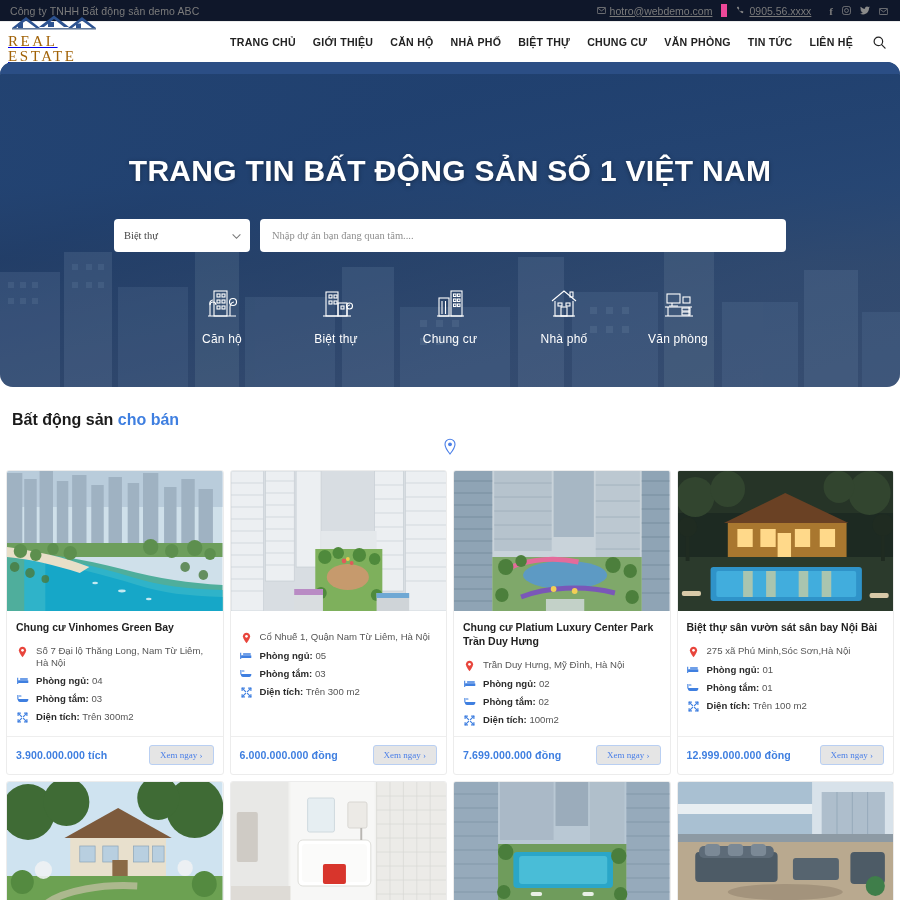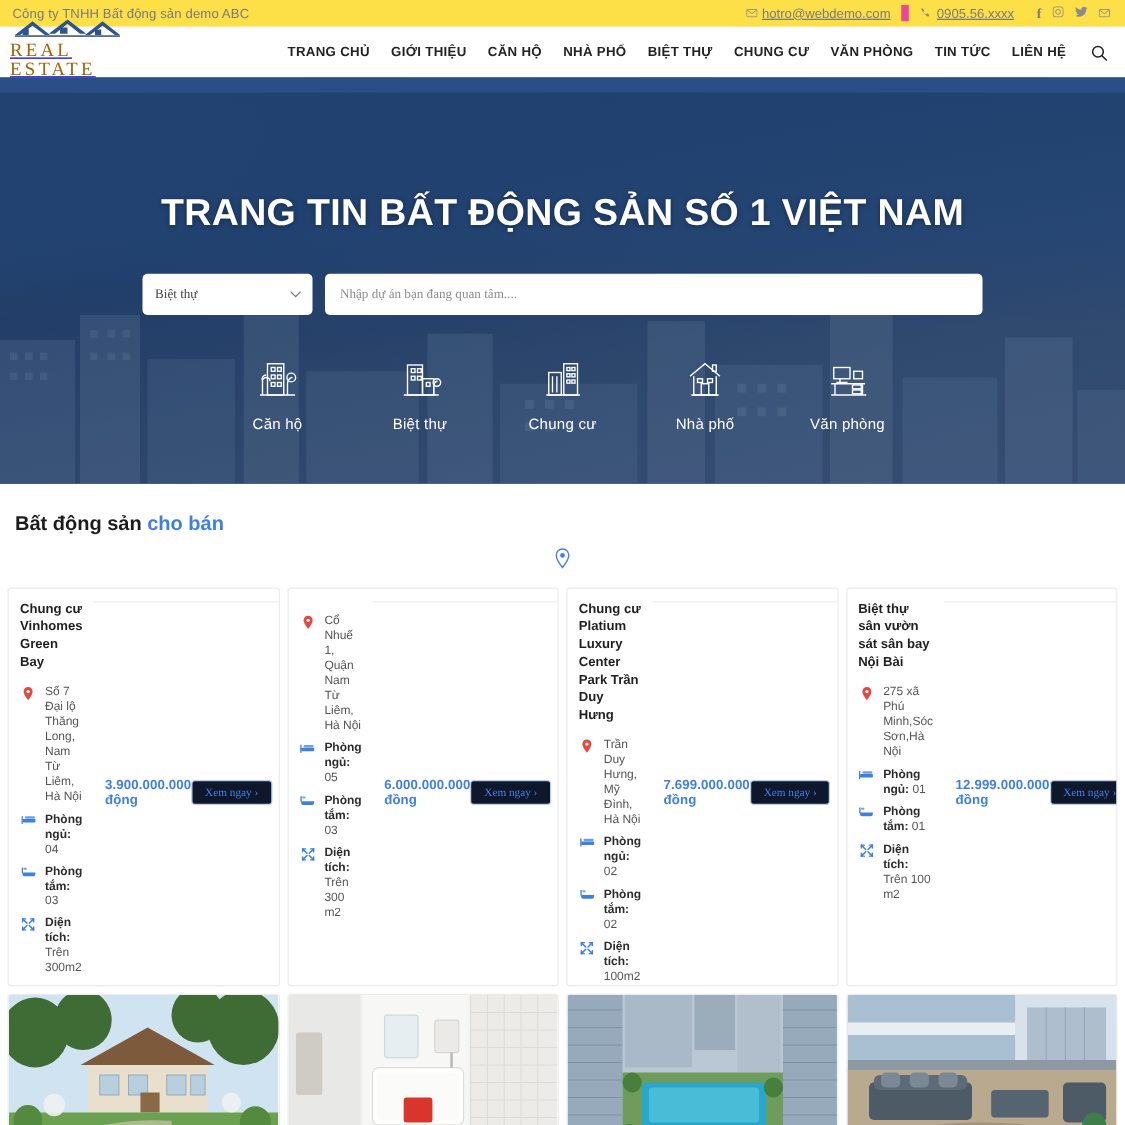--- a/index.html
+++ b/index.html
@@ -8,21 +8,21 @@
     width: 900px;
     background: #ffffff;
     font-family: "Liberation Sans", sans-serif;
     color: #333;
   }
   body { width: 900px; overflow-x: hidden; }
 
   
   .topbar {
     height: 22px;
-    background: #fde047;
+    background: #0f172a;
     border-bottom: 1px solid #ececec;
     display: flex;
     align-items: center;
     justify-content: space-between;
     padding: 0 12px 0 10px;
     font-size: 10.5px;
     color: #7b7b7b;
   }
   .topbar-left { letter-spacing: .1px; }
   .topbar-right { display: flex; align-items: center; gap: 0; }
@@ -82,20 +82,21 @@
   .nav .search-btn { display: flex; align-items: center; color: #222; margin-left: 3px; }
 
   
   .hero {
     position: relative;
     height: 325px;
     overflow: hidden;
     background:
       linear-gradient(180deg, rgba(31,63,110,.93) 0%, rgba(31,63,110,.86) 38%, rgba(30,55,95,.72) 62%, rgba(40,62,100,.78) 100%),
       linear-gradient(160deg, #4a6c96 0%, #2d4f7d 30%, #456489 55%, #5c7898 75%, #6a829c 100%);
+    border-radius: 13px;
   }
   .hero::before {
     content: "";
     position: absolute; left: 0; right: 0; top: 0; height: 12px;
     background: #2b4e85;
   }
   
   .hero-city {
     position: absolute; left: 0; right: 0; bottom: 0; height: 175px;
     opacity: .5;
@@ -182,21 +183,21 @@
     display: grid;
     grid-template-columns: repeat(4, 1fr);
     gap: 6px;
     padding: 0 6px;
   }
   .card {
     background: #fff;
     border: 1px solid #ececec;
     border-radius: 3px;
     overflow: hidden;
-    display: flex; flex-direction: row;
+    display: flex; flex-direction: column;
   }
   .card-img { height: 140px; width: 100%; position: relative; overflow: hidden; }
   .card-img svg { display: block; width: 100%; height: 100%; }
   .card-body { padding: 9px 9px 0; flex: 1; }
   .card-title {
     font-size: 10.5px; font-weight: bold; color: #1f1f1f;
     line-height: 1.35; min-height: 14px;
   }
   .card-meta { margin-top: 11px; display: flex; flex-direction: column; gap: 6px; }
   .meta-row { display: flex; align-items: flex-start; gap: 7px; font-size: 9.6px; color: #555; line-height: 1.25; }
@@ -206,21 +207,21 @@
     margin-top: 10px;
     border-top: 1px solid #eeeeee;
     padding: 8px 9px 9px;
     display: flex; align-items: center; justify-content: space-between;
   }
   .price { font-size: 10.6px; font-weight: bold; color: #3f7fe0; letter-spacing: .1px; }
   .view-btn {
     font-size: 9px; color: #4a7fe8;
     border: 1px solid #b9cff2; border-radius: 3px;
     padding: 4px 10px;
-    background: #0f172a;
+    background: #e5e5e5;
     font-family: "Liberation Serif", serif;
     cursor: pointer;
     white-space: nowrap;
   }
   .grid.row2 { margin-top: 6px; }
   .grid.row2 .card-img { height: 122px; }
 </style>
 </head>
 <body>
 
@@ -558,21 +559,21 @@
             <svg width="11" height="11" viewBox="0 0 12 12" stroke="#3f7fe0" stroke-width="1.3" fill="none" stroke-linecap="round">
                 <path d="M1.2 1.2 5 5M10.8 1.2 7 5M1.2 10.8 5 7M10.8 10.8 7 7"></path>
                 <path d="M1.2 1.2v2.6M1.2 1.2h2.6M10.8 1.2v2.6M10.8 1.2H8.2M1.2 10.8V8.2M1.2 10.8h2.6M10.8 10.8V8.2M10.8 10.8H8.2"></path>
               </svg>
           </span>
           <span><b>Diện tích:</b> <span>Trên 300m2</span></span>
         </div>
       </div>
     </div>
     <div class="card-foot">
-      <span class="price">3.900.000.000 động</span>
+      <span class="price">3.900.000.000 tích</span>
       <button class="view-btn">Xem ngay ›</button>
     </div>
   </div>
 
   <div class="card">
     <div class="card-img">
       <svg viewBox="0 0 225 140" preserveAspectRatio="none">
         <rect width="225" height="140" fill="#d8dde2"></rect>
         <g fill="#eceff2" stroke="#c3cad1" stroke-width=".6">
           <rect x="0" y="0" width="34" height="140"></rect>

